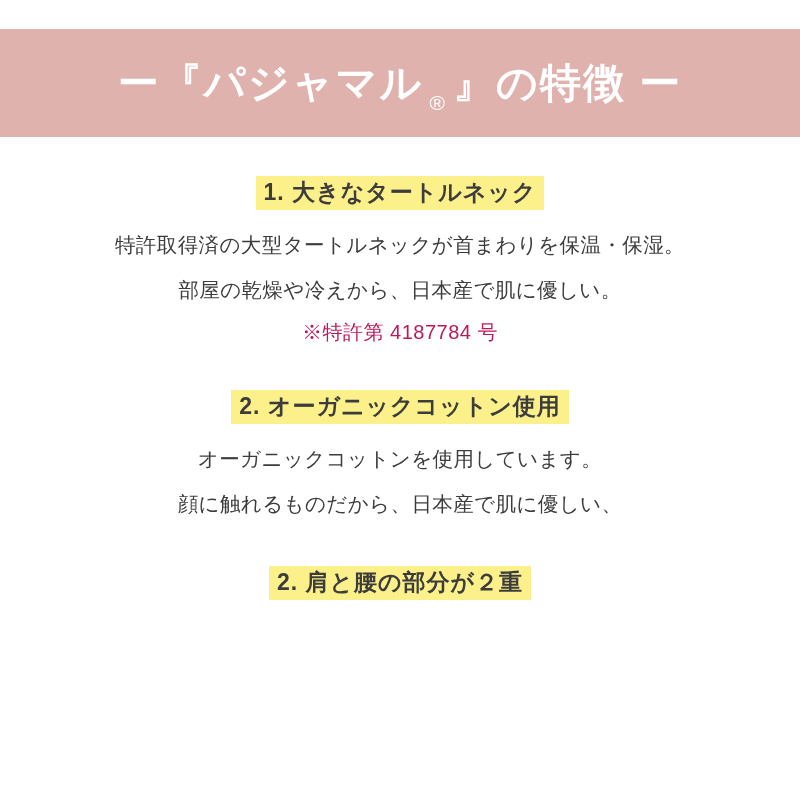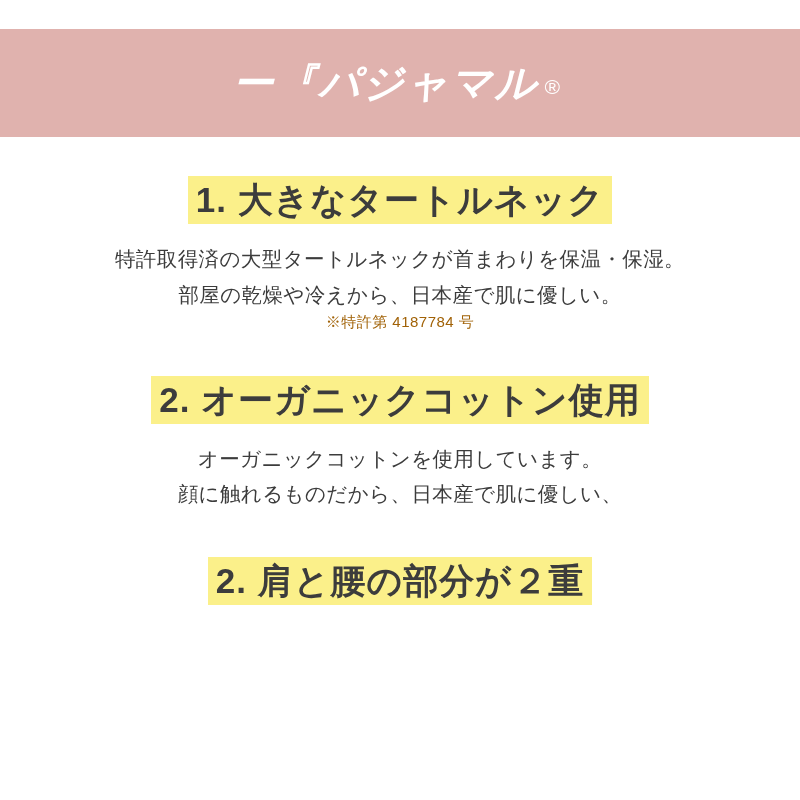--- a/index.html
+++ b/index.html
@@ -31,23 +31,22 @@
     align-items: center;
     justify-content: center;
   }
   .header-title {
     color: #ffffff;
     font-size: 41px;
     font-weight: bold;
     letter-spacing: 2px;
     white-space: nowrap;
     display: flex;
-    align-items: center;
+    align-items: flex-end;
     justify-content: center;
-    font-style: italic;
   }
   .header-title .reg {
     font-size: 21px;
     font-weight: normal;
     margin: 0 6px;
     position: relative;
     top: 4px;
   }
   .content {
     position: absolute;
@@ -57,57 +56,59 @@
   }
   .feature {
     text-align: center;
   }
   .feature-1 { margin-top: 39px; }
   .feature-2 { margin-top: 44px; }
   .feature-3 { margin-top: 45px; }
 
   .feature-heading {
     display: inline-block;
-    font-size: 35px;
+    font-size: 23px;
     font-weight: bold;
     color: #3c3c3c;
     letter-spacing: 1px;
     line-height: 1.18;
     padding: 3px 8px 4px 8px;
     background: #fbf08a;
     white-space: nowrap;
   }
   .feature-body {
     margin-top: 17px;
     font-size: 20.5px;
     line-height: 1.72;
     color: #3c3c3c;
     letter-spacing: 0.4px;
   }
   .feature-body .line {
     display: block;
     white-space: nowrap;
+    margin-top: 10px;
   }
   .feature-note {
-    margin-top: 1px;
-    font-size: 15px;
-    color: #a16207;
+    margin-top: 11px;
+    font-size: 20px;
+    color: #be185d;
     letter-spacing: 0.5px;
     white-space: nowrap;
   }
 </style>
 </head>
 <body>
 
 <div class="page">
 
   <div class="header-band">
     <div class="header-title">
       <span>ー『パジャマル</span>
       <span class="reg">®</span>
+      <span>』の特徴 ー</span>
     </div>
   </div>
 
   <div class="content">
 
     <div class="feature feature-1">
       <div class="feature-heading">1. 大きなタートルネック</div>
       <div class="feature-body">
         <span class="line">特許取得済の大型タートルネックが首まわりを保温・保湿。</span>
         <span class="line">部屋の乾燥や冷えから、日本産で肌に優しい。</span>

